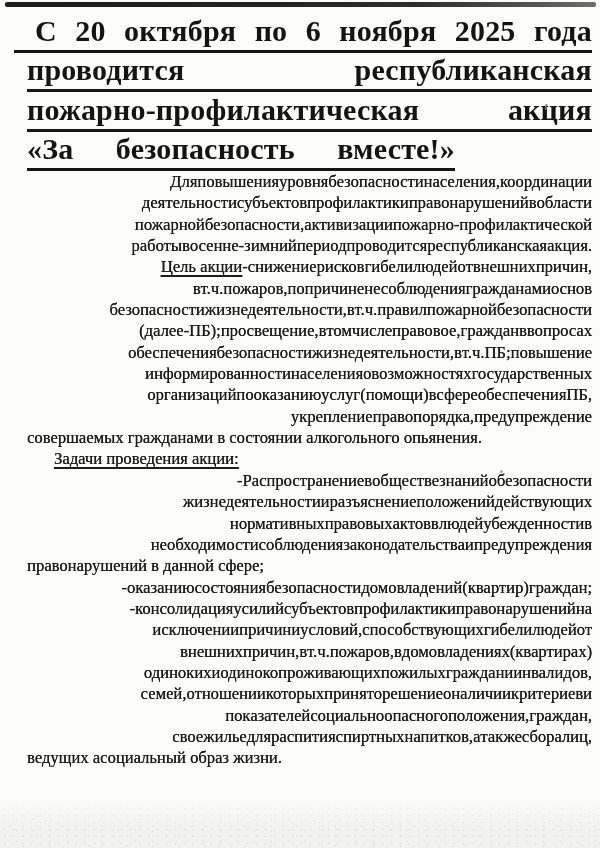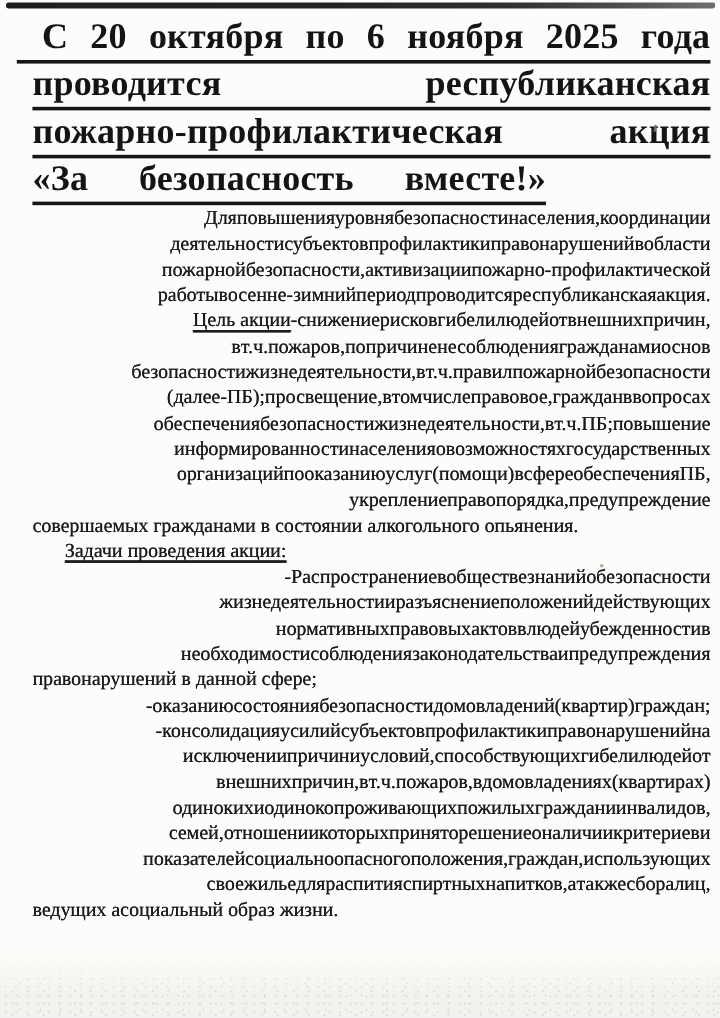--- a/index.html
+++ b/index.html
@@ -96,21 +96,21 @@
       <div class="line"><span>жизнедеятельности</span><span>и</span><span>разъяснение</span><span>положений</span><span>действующих</span></div>
       <div class="line"><span>нормативных</span><span>правовых</span><span>актов</span><span>в</span><span>людей</span><span>убежденности</span><span>в</span></div>
       <div class="line"><span>необходимости</span><span>соблюдения</span><span>законодательства</span><span>и</span><span>предупреждения</span></div>
       <div class="line nj"><span>правонарушений в данной сфере;</span></div>
       <div class="line"><span>-</span><span>оказанию</span><span>состояния</span><span>безопасности</span><span>домовладений</span><span>(квартир)</span><span>граждан;</span></div>
       <div class="line"><span>-</span><span>консолидация</span><span>усилий</span><span>субъектов</span><span>профилактики</span><span>правонарушений</span><span>на</span></div>
       <div class="line"><span>исключении</span><span>причин</span><span>и</span><span>условий,</span><span>способствующих</span><span>гибели</span><span>людей</span><span>от</span></div>
       <div class="line"><span>внешних</span><span>причин,</span><span>в</span><span>т.ч.</span><span>пожаров,</span><span>в</span><span>домовладениях</span><span>(квартирах)</span></div>
       <div class="line"><span>одиноких</span><span>и</span><span>одиноко</span><span>проживающих</span><span>пожилых</span><span>граждан</span><span>и</span><span>инвалидов</span><span>,</span></div>
       <div class="line"><span>семей,</span><span>отношении</span><span>которых</span><span>принято</span><span>решение</span><span>о</span><span>наличии</span><span>критериев</span><span>и</span></div>
-      <div class="line"><span>показателей</span><span>социально</span><span>опасного</span><span>положения,</span><span>граждан,</span><span>использующих</span></div>
+      <div class="line"><span>показателей</span><span>социально</span><span>опасного</span><span>положения,</span><span>граждан,</span></div>
       <div class="line"><span>свое</span><span>жилье</span><span>для</span><span>распития</span><span>спиртных</span><span>напитков,</span><span>а</span><span>также</span><span>сбора</span><span>лиц,</span></div>
       <div class="line nj"><span>ведущих асоциальный образ жизни.</span></div>
     </div>
 
   <span class="speck s1"></span>
   <span class="speck s2"></span>
   <span class="speck s3"></span>
 
   <div class="band"></div>
 </div>

